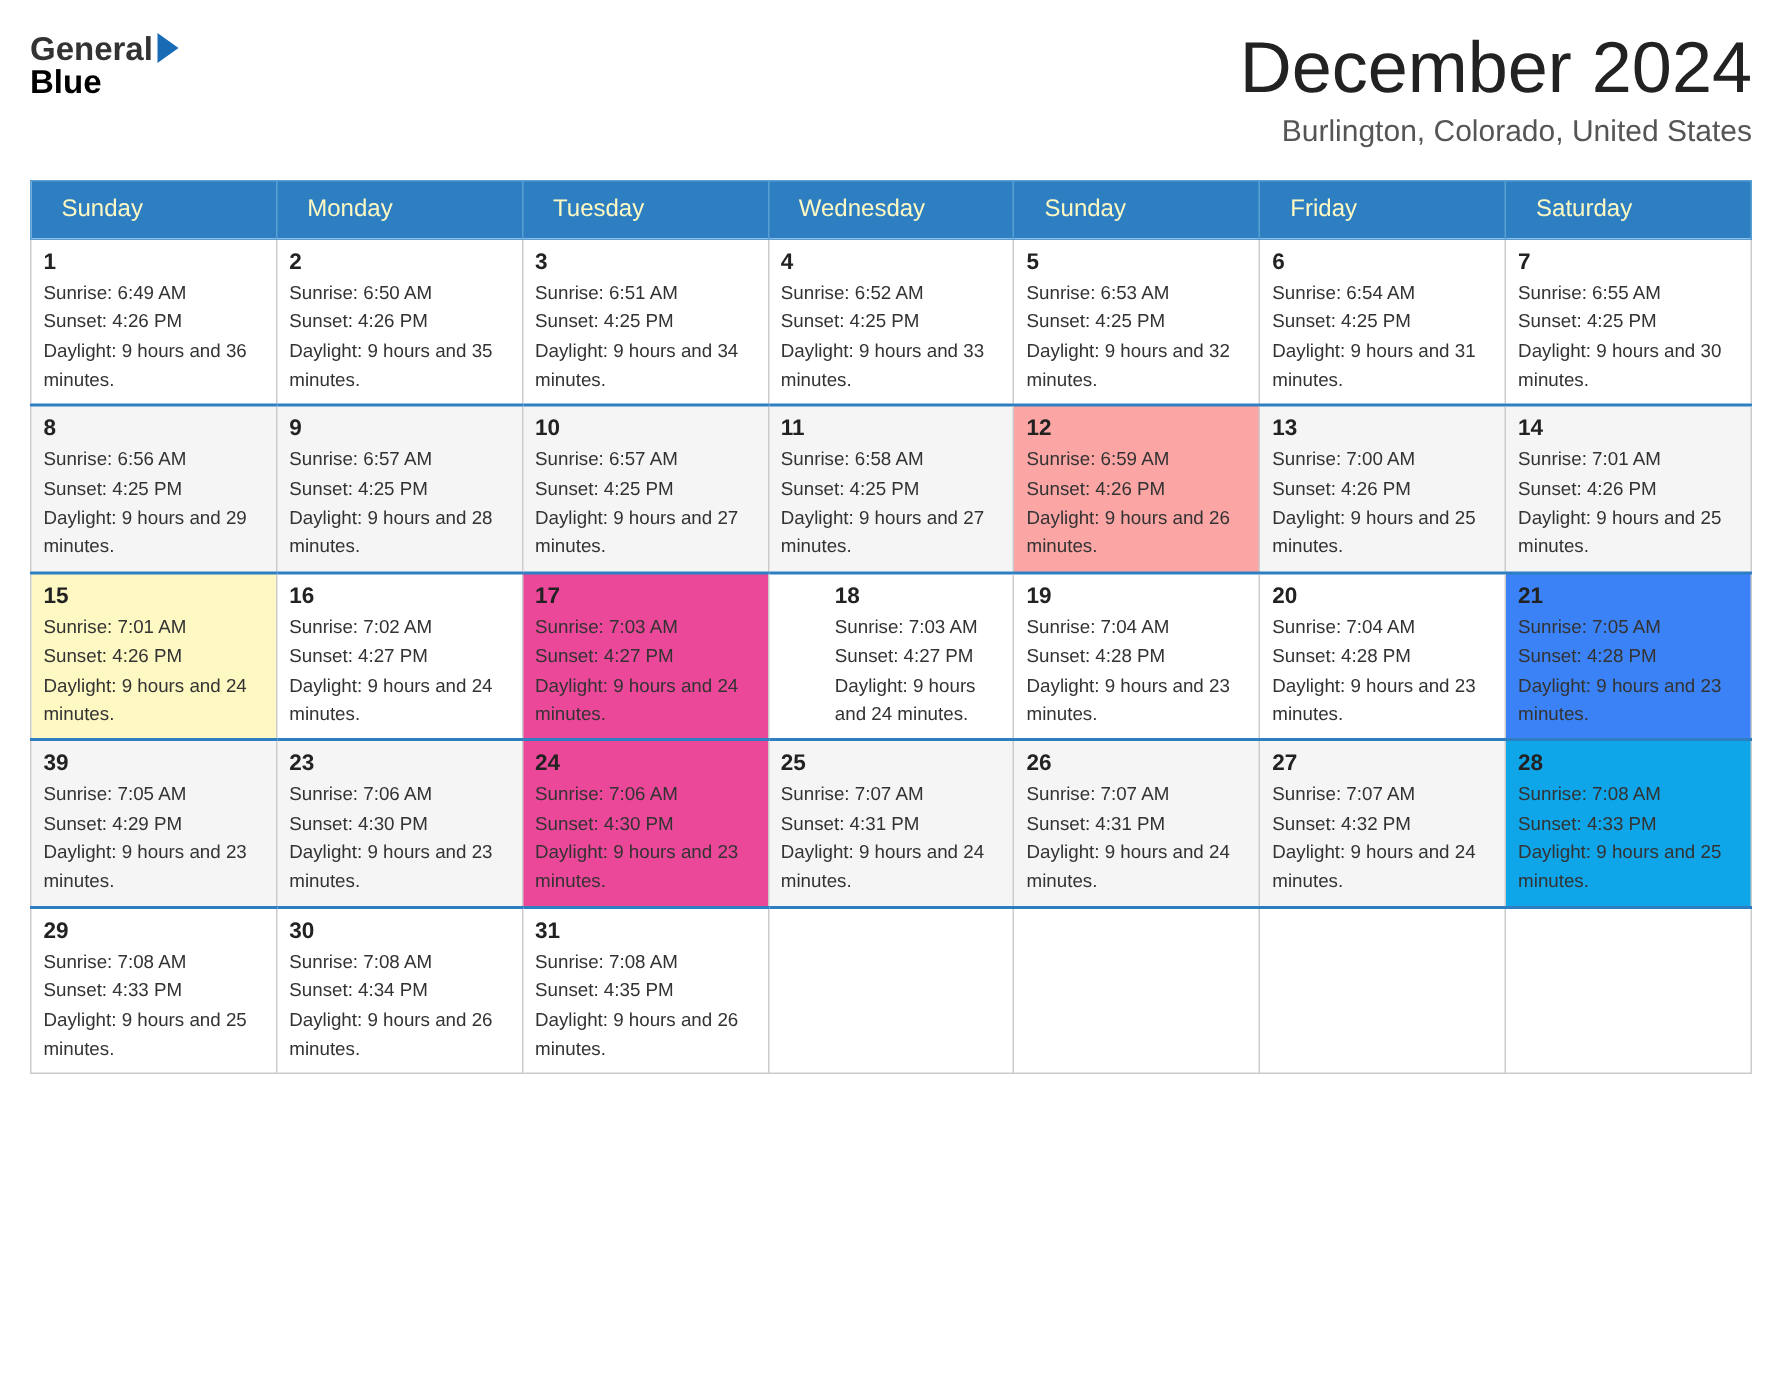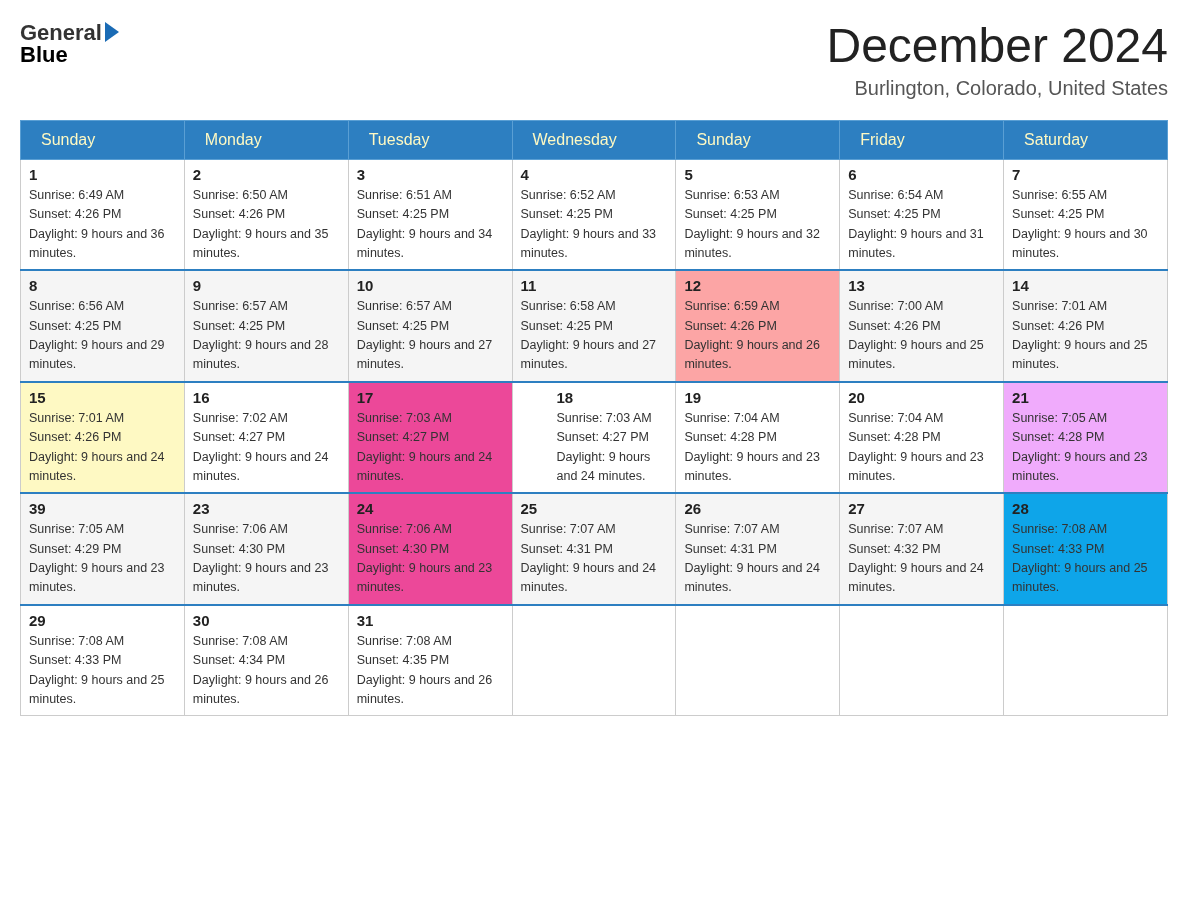--- a/index.html
+++ b/index.html
@@ -219,21 +219,21 @@
         <span class="day-info">Sunrise: 7:03 AM<br>Sunset: 4:27 PM<br>Daylight: 9 hours and 24 minutes.</span>
       </td>
         <td style="background-color: rgb(255, 255, 255);">
         <span class="day-number">19</span>
         <span class="day-info">Sunrise: 7:04 AM<br>Sunset: 4:28 PM<br>Daylight: 9 hours and 23 minutes.</span>
       </td>
         <td style="background-color: rgb(255, 255, 255);">
         <span class="day-number">20</span>
         <span class="day-info">Sunrise: 7:04 AM<br>Sunset: 4:28 PM<br>Daylight: 9 hours and 23 minutes.</span>
       </td>
-        <td style="background-color: #f0abfc;">
+        <td style="background-color: #3b82f6;">
         <span class="day-number">21</span>
         <span class="day-info">Sunrise: 7:05 AM<br>Sunset: 4:28 PM<br>Daylight: 9 hours and 23 minutes.</span>
       </td>
       </tr>
       <tr class="row-border">
         <td style="background-color: rgb(245, 245, 245);">
         <span class="day-number">39</span>
         <span class="day-info">Sunrise: 7:05 AM<br>Sunset: 4:29 PM<br>Daylight: 9 hours and 23 minutes.</span>
       </td>
         <td style="background-color: rgb(245, 245, 245); margin-top: 21px;">

